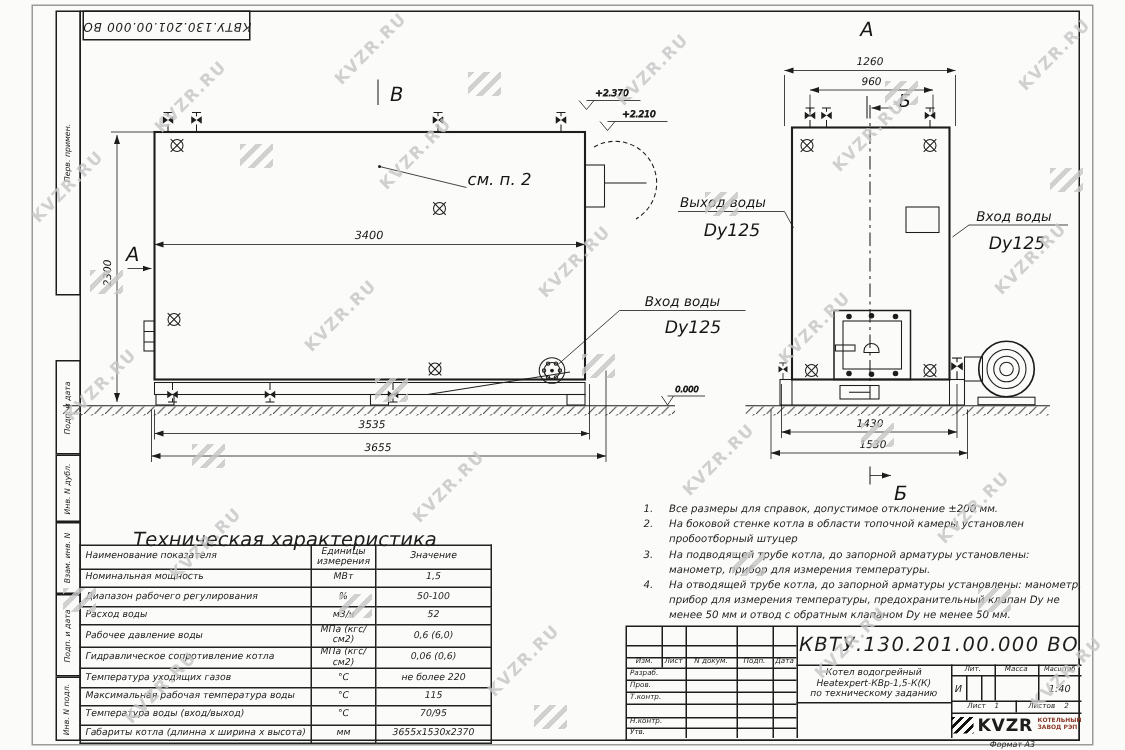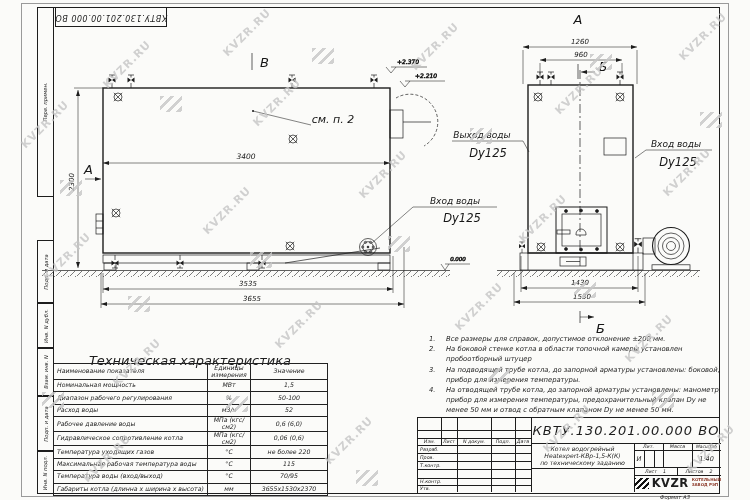--- a/index.html
+++ b/index.html
@@ -363,21 +363,21 @@
     <div class="note">
       <span class="n">1.</span>
       <span class="tx">Все размеры для справок, допустимое отклонение ±200 мм.</span>
     </div>
     <div class="note">
       <span class="n">2.</span>
       <span class="tx">На боковой стенке котла в области топочной камеры установлен пробоотборный штуцер</span>
     </div>
     <div class="note">
       <span class="n">3.</span>
-      <span class="tx">На подводящей трубе котла, до запорной арматуры установлены: боковой, прибор для измерения температуры.</span>
+      <span class="tx">На подводящей трубе котла, до запорной арматуры установлены: манометр, прибор для измерения температуры.</span>
     </div>
     <div class="note">
       <span class="n">4.</span>
       <span class="tx">На отводящей трубе котла, до запорной арматуры установлены: манометр, прибор для измерения температуры, предохранительный клапан Dу не менее 50 мм и отвод с обратным клапаном Dу не менее 50 мм.</span>
     </div>
   </div>
 
   <div class="abs spec-title">Техническая характеристика</div>
   <table class="spec">
     <colgroup>

